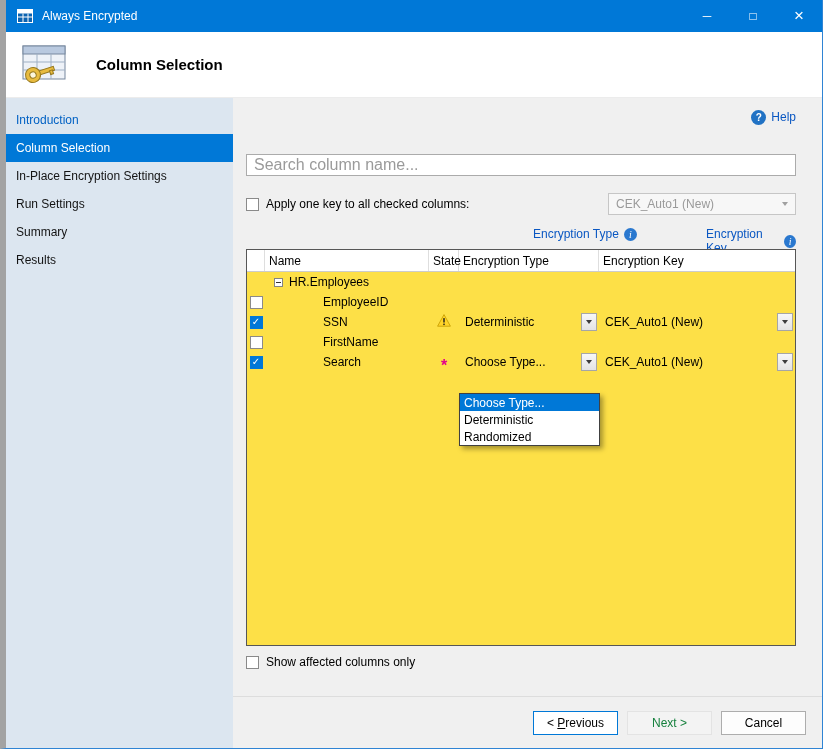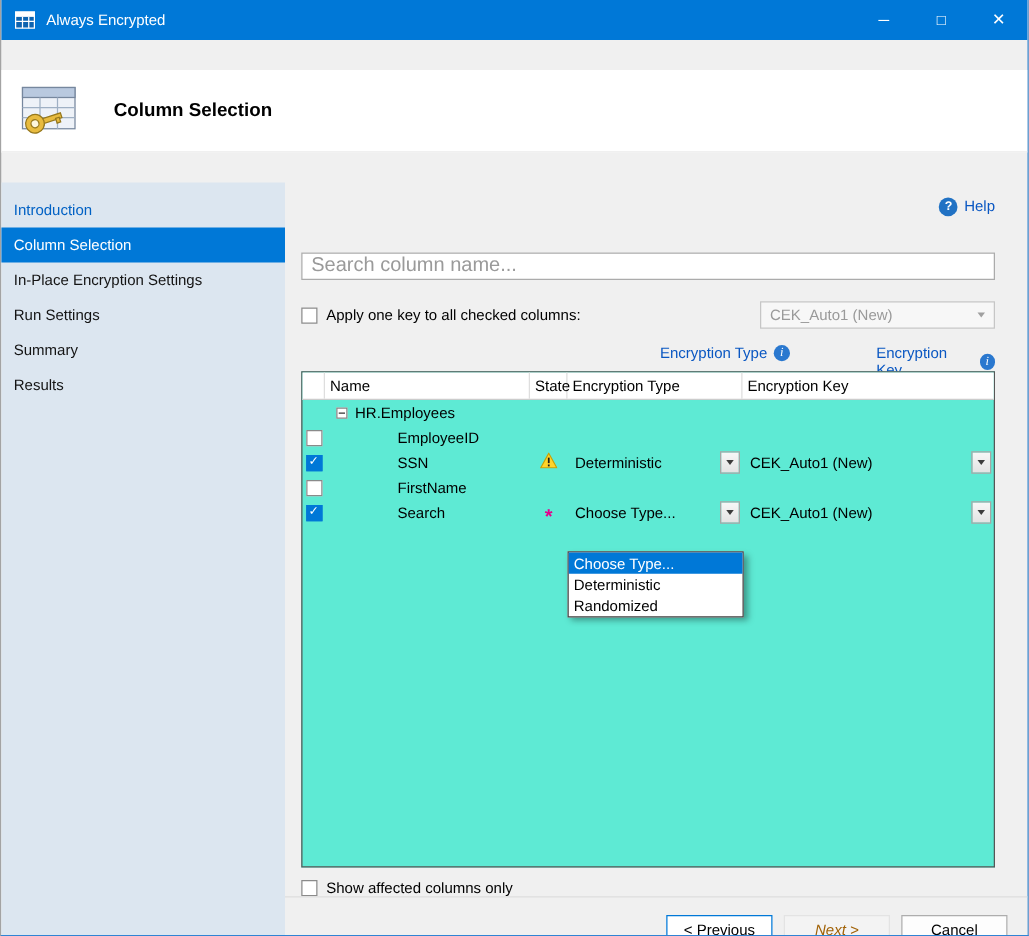--- a/index.html
+++ b/index.html
@@ -1,18 +1,18 @@
 <!DOCTYPE html>
 <html><head>
 <meta charset="utf-8">
 <style>
   * { margin:0; padding:0; box-sizing:border-box; }
   body { margin:0; font-family:"Liberation Sans","DejaVu Sans",sans-serif; background:#6b6b6b; }
   .window { width:823px; height:749px; display:flex; flex-direction:column; background:#f0f0f0;
-            border-left:1px solid #a3a3a3; border-right:1px solid #2f84d4; border-bottom:1px solid #2f84d4; overflow:hidden;gap:24px; }
+            border-left:6px solid #a3a3a3; border-right:1px solid #2f84d4; border-bottom:1px solid #2f84d4; overflow:hidden; }
 
   
   .titlebar { height:32px; background:#0078d7; display:flex; align-items:center; flex-shrink:0; }
   .app-icon { width:18px; height:18px; margin:0 8px 0 10px; display:flex; }
   .win-title { color:#fff; font-size:12px; }
   .tb-spacer { flex:1; }
   .win-btn { width:46px; height:32px; border:none; background:transparent; color:#fff; font-family:inherit;
              display:flex; align-items:center; justify-content:center; cursor:default; }
   .win-btn.min { font-size:12px; }
   .win-btn.max { font-size:12px; }
@@ -55,21 +55,21 @@
   .links-row { margin-top:12px; height:17px; position:relative; font-size:12px; }
   .hdr-link-group { position:absolute; display:inline-flex; align-items:center; gap:5px; }
   .lg-type { left:287px; }
   .lg-key { left:460px; }
   .hdr-link { color:#0a57c2; cursor:pointer; }
   .info-icon { width:13px; height:13px; border-radius:50%; background:#2a78cf; color:#fff;
                font-family:"Liberation Serif",serif; font-style:italic; font-size:10px; line-height:13px;
                display:inline-flex; align-items:center; justify-content:center; cursor:pointer; }
 
   
-  .grid { margin-top:5px; height:397px; background:#5eead4; border:1px solid #565656; position:relative; font-size:12px; }
+  .grid { margin-top:5px; height:397px; background:#fde047; border:1px solid #565656; position:relative; font-size:12px; }
   .grid-header { display:flex; height:22px; border-bottom:1px solid #cccccc; background:#fff; }
   .gh-cell { display:flex; align-items:center; padding-left:4px; border-right:1px solid #dedede; color:#000; }
   .gh-cell:last-child { border-right:none; }
   .w-check { width:18px; padding-left:0; }
   .w-name { width:164px; }
   .w-state { width:30px; }
   .w-type { width:140px; }
   .w-key { flex:1; }
 
   .grid-row { display:flex; height:20px; align-items:center; }
@@ -104,21 +104,21 @@
 
   
   .show-row { margin-top:9px; display:flex; align-items:center; gap:7px; font-size:12px; color:#000; }
 
   
   .footer { height:52px; flex-shrink:0; border-top:1px solid #dddddd; background:#f0f0f0;
             display:flex; align-items:center; justify-content:flex-end; gap:9px; padding:0 16px; }
   .btn { min-width:85px; height:24px; font-size:12px; font-family:inherit; border:1px solid #adadad;
          background:#fdfdfd; color:#000; cursor:pointer; }
   .btn.primary { border-color:#0078d7; background:#fff; }
-  .btn.disabled { background:#f3f3f3; border-color:#e3e3e3; color:#a16207; cursor:default;font-style:italic; }
+  .btn.disabled { background:#f3f3f3; border-color:#e3e3e3; color:#15803d; cursor:default; }
   .btn .u { text-decoration:underline; }
 </style>
 </head>
 <body>
 
 <div class="window">
 
   <div class="titlebar">
     <span class="app-icon">
       <svg width="18" height="18" viewBox="0 0 18 18">

